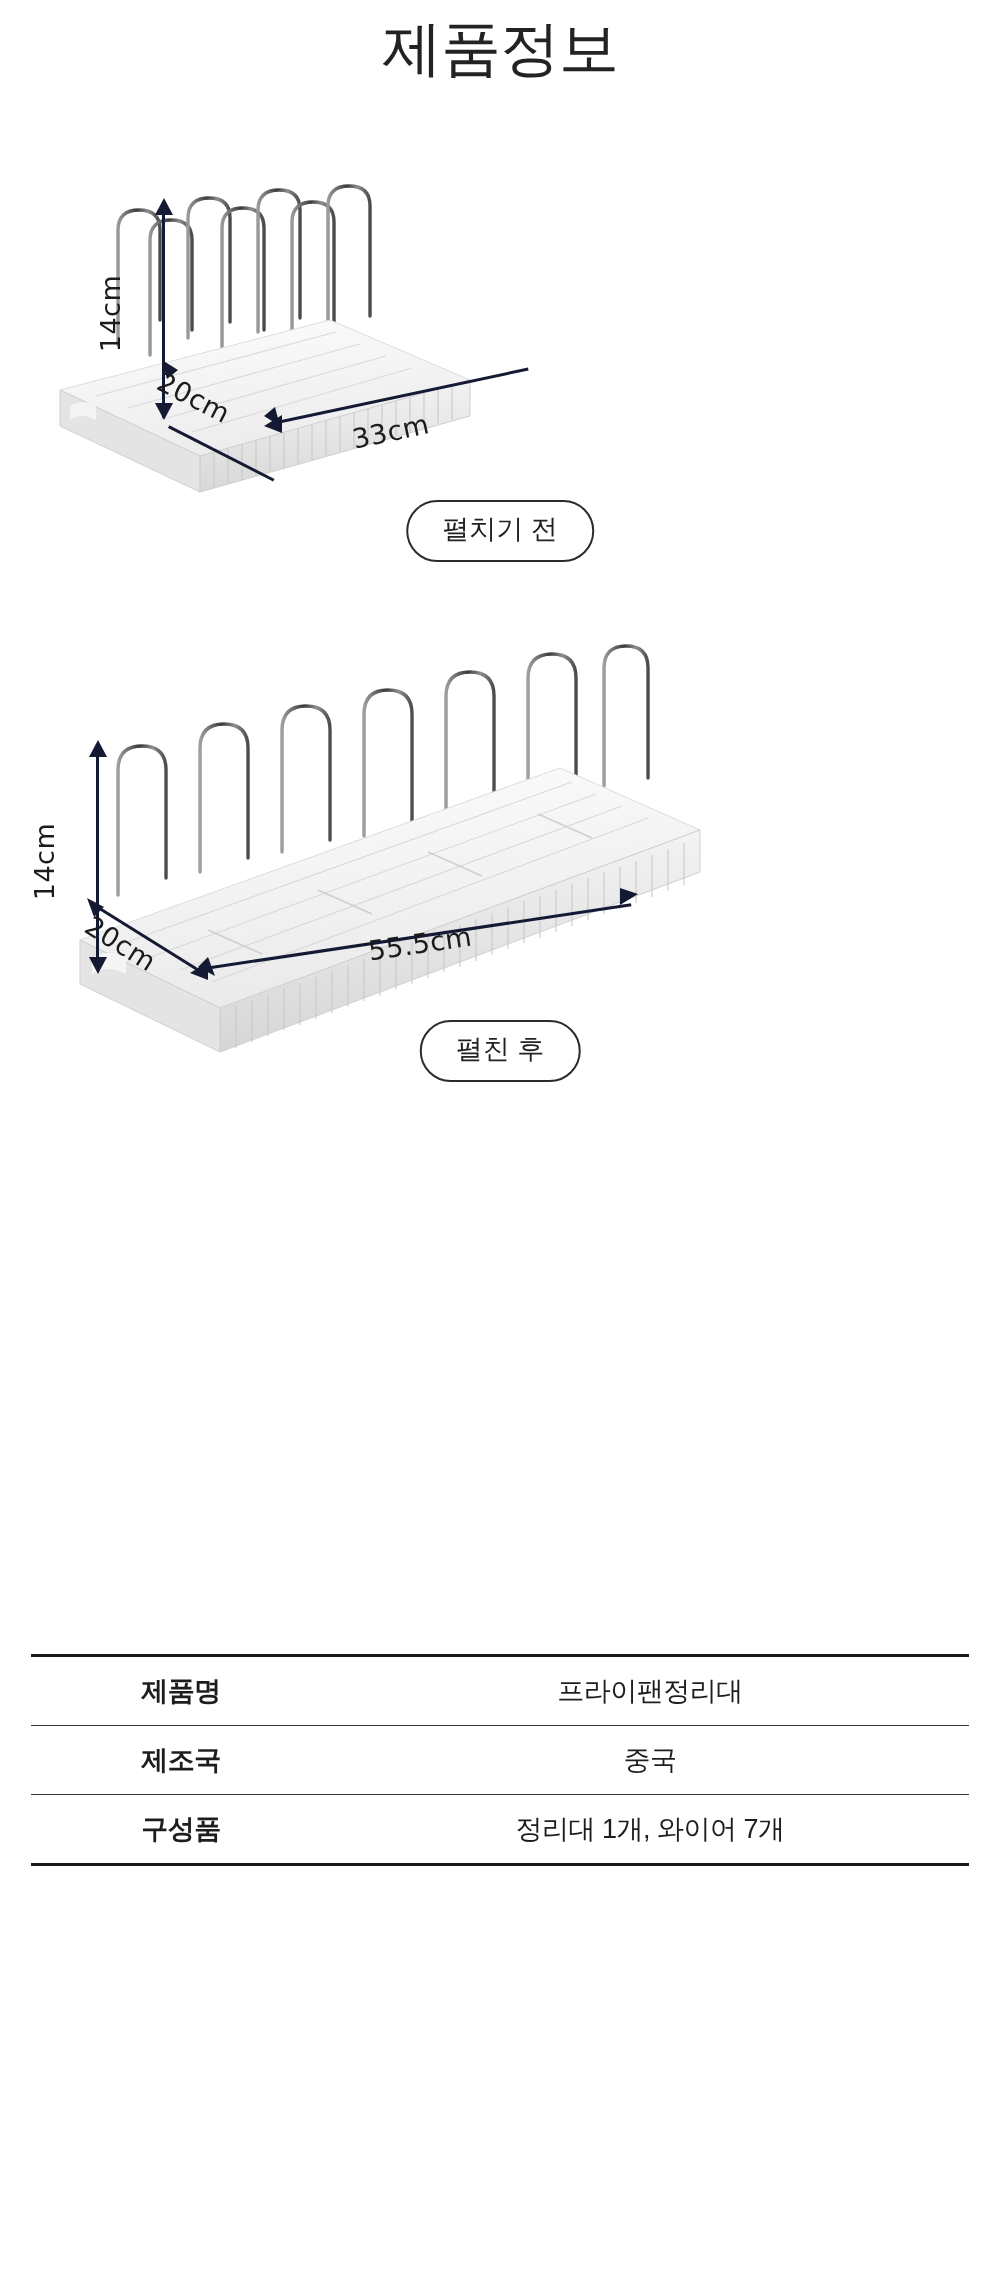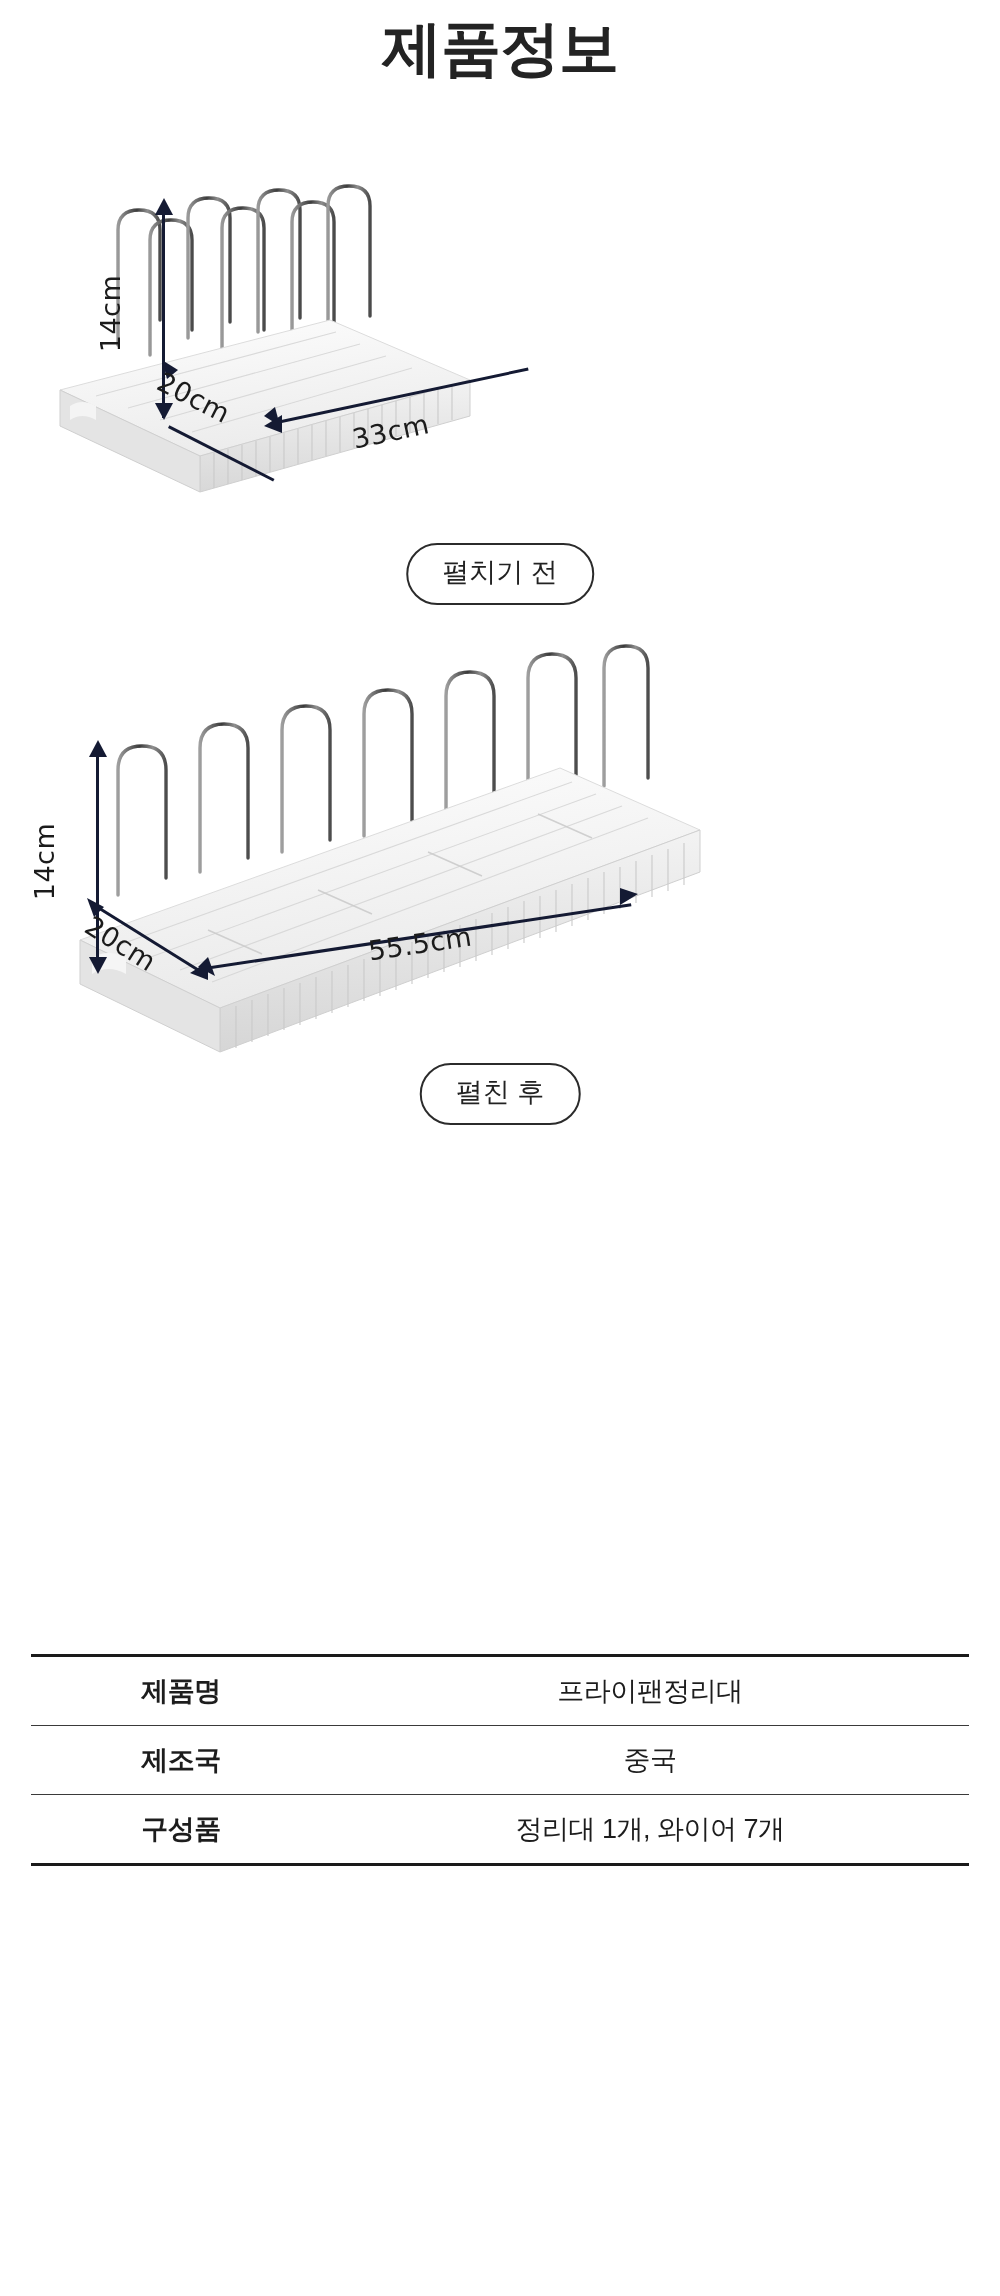--- a/index.html
+++ b/index.html
@@ -23,21 +23,21 @@
   }
 
   
   .page-title {
     position: absolute;
     top: 14px;
     left: 0;
     width: 1000px;
     text-align: center;
     font-size: 60px;
-    font-weight: 700;
+    font-weight: 400;
     letter-spacing: -1px;
     color: #232323;
     line-height: 1.15;
   }
 
   
   .figure {
     position: absolute;
     left: 0;
     width: 1000px;
@@ -70,21 +70,20 @@
     border: 2.5px solid #2b2b2b;
     border-radius: 40px;
     padding: 13px 34px 15px;
     font-size: 27px;
     font-weight: 500;
     color: #222222;
     background: #ffffff;
     text-align: center;
     white-space: nowrap;
     line-height: 1.1;
-    margin-top: 43px;
   }
 
   
   .spec-table-wrap {
     position: absolute;
     left: 31px;
     top: 1654px;
     width: 938px;
   }
   table.spec {

